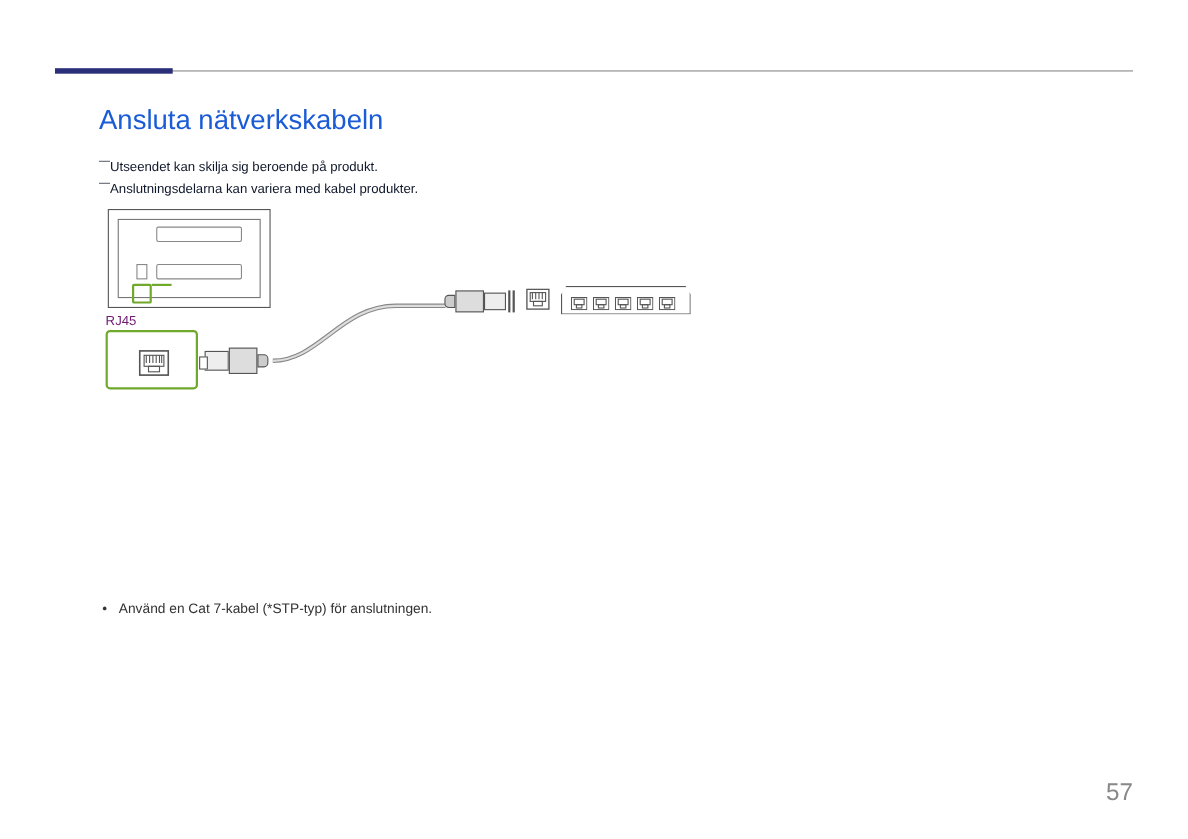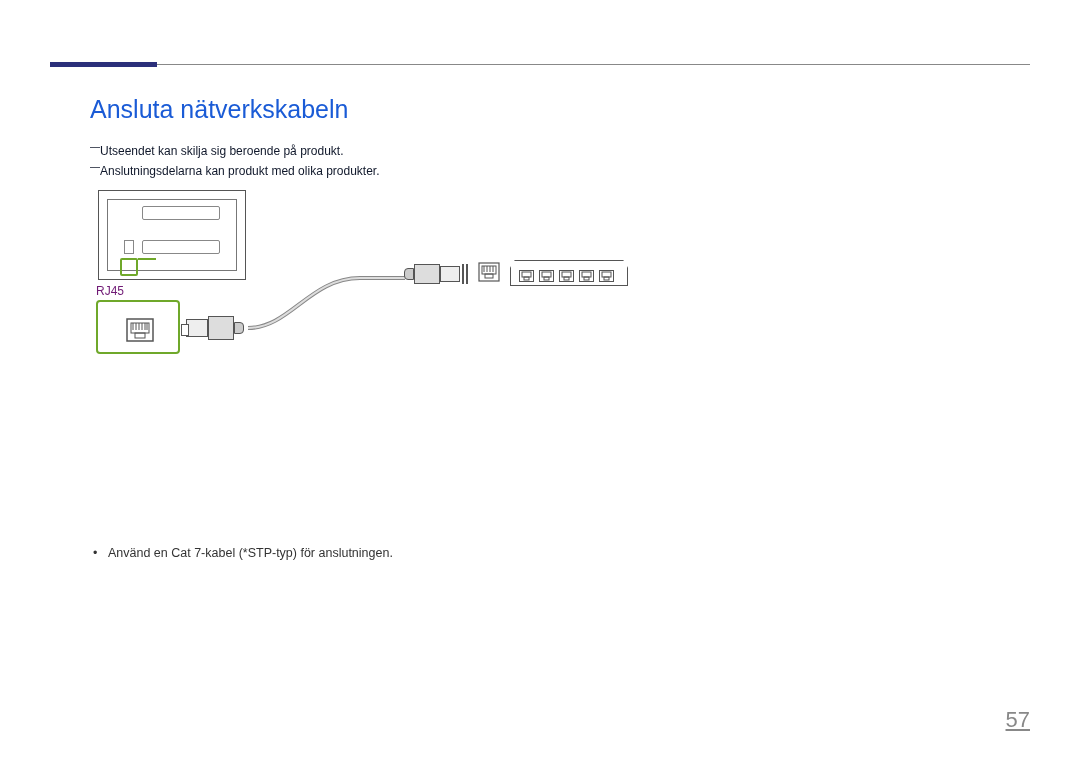--- a/index.html
+++ b/index.html
@@ -233,33 +233,32 @@
     flex-shrink: 0;
     text-align: left;
     padding-left: 3px;
   }
   .page-number {
     position: absolute;
     right: 50px;
     bottom: 30px;
     font-size: 22px;
     color: #888888;
-    text-decoration: underline;
   }
 </style>
 </head>
 <body>
 
 <div class="header-rule"></div>
 <div class="header-accent"></div>
 
 <div class="content">
   <h1 class="heading">Ansluta nätverkskabeln</h1>
   <p class="dash-line">Utseendet kan skilja sig beroende på produkt.</p>
-  <p class="dash-line">Anslutningsdelarna kan produkt med olika produkter.</p>
+  <p class="dash-line">Anslutningsdelarna kan variera med kabel produkter.</p>
 
   <div class="diagram-area">
 
     <div class="tv-back">
       <div class="tv-back-inner">
         <div class="tv-slot1"></div>
         <div class="tv-slot2-small"></div>
         <div class="tv-slot2"></div>
         <div class="tv-highlight"></div>
       </div>

